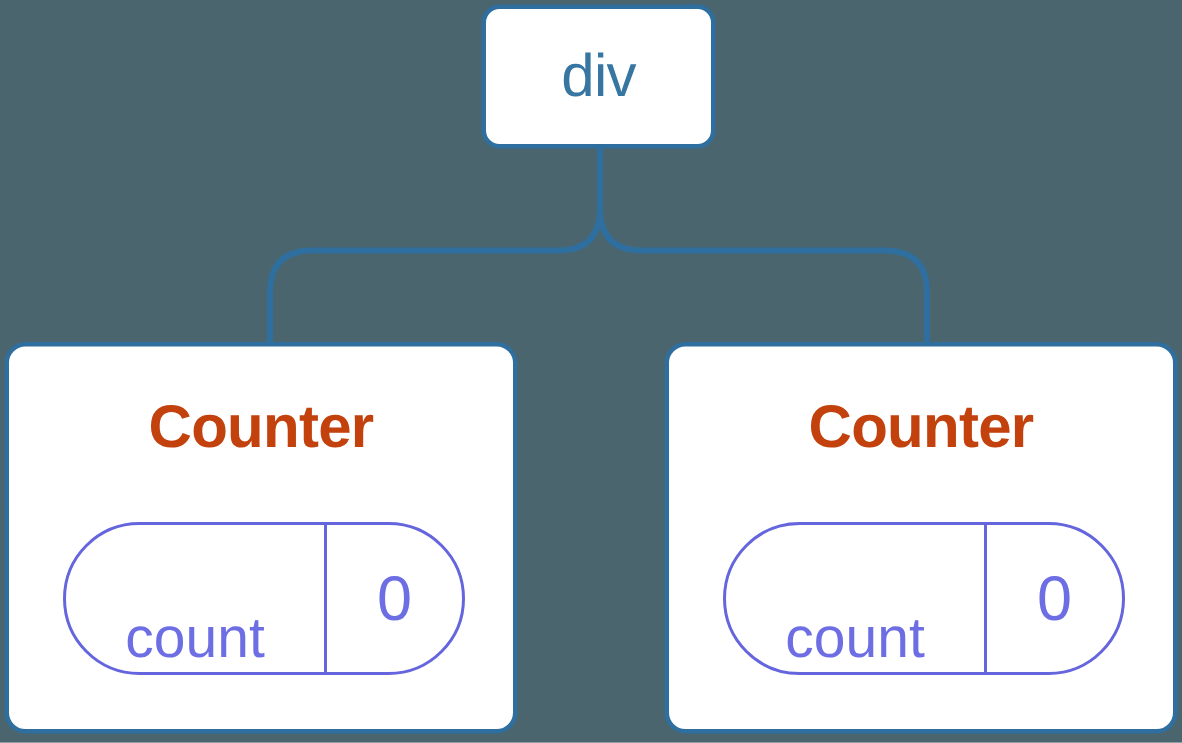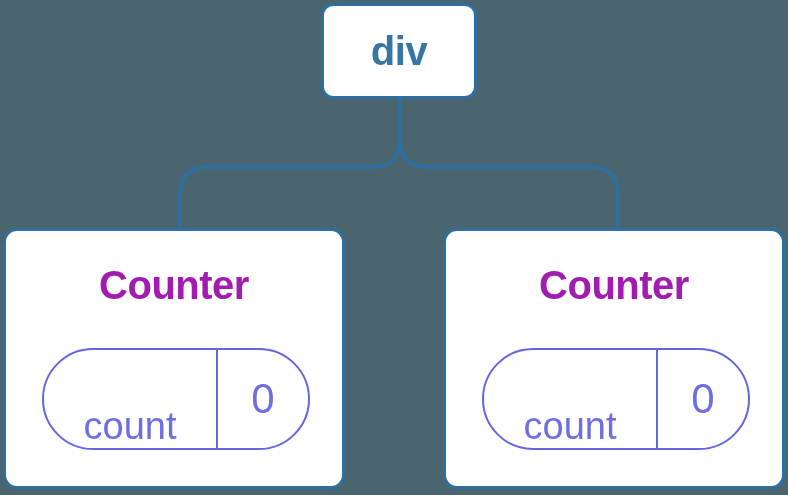--- a/index.html
+++ b/index.html
@@ -39,38 +39,38 @@
     width: 156px;
     height: 96px;
     border-radius: 12px;
     display: flex;
     align-items: center;
     justify-content: center;
   }
   .root-label {
     color: #3776A1;
     font-size: 40px;
-    font-weight: 700;
+    font-weight: 400;
     letter-spacing: -0.5px;
   }
   .counter-card {
     top: 228px;
     width: 342px;
     height: 261px;
     border-radius: 14px;
   }
   .counter-card.left  { left: 3px; }
   .counter-card.right { left: 443px; }
   .counter-title {
     position: absolute;
     top: 32px;
     left: 0;
     width: 100%;
     text-align: center;
-    color: #a21caf;
+    color: #c2410c;
     font-size: 40px;
     font-weight: 600;
     letter-spacing: -0.5px;
   }
   .state-pill {
     position: absolute;
     left: 36px;
     top: 117px;
     width: 268px;
     height: 102px;

